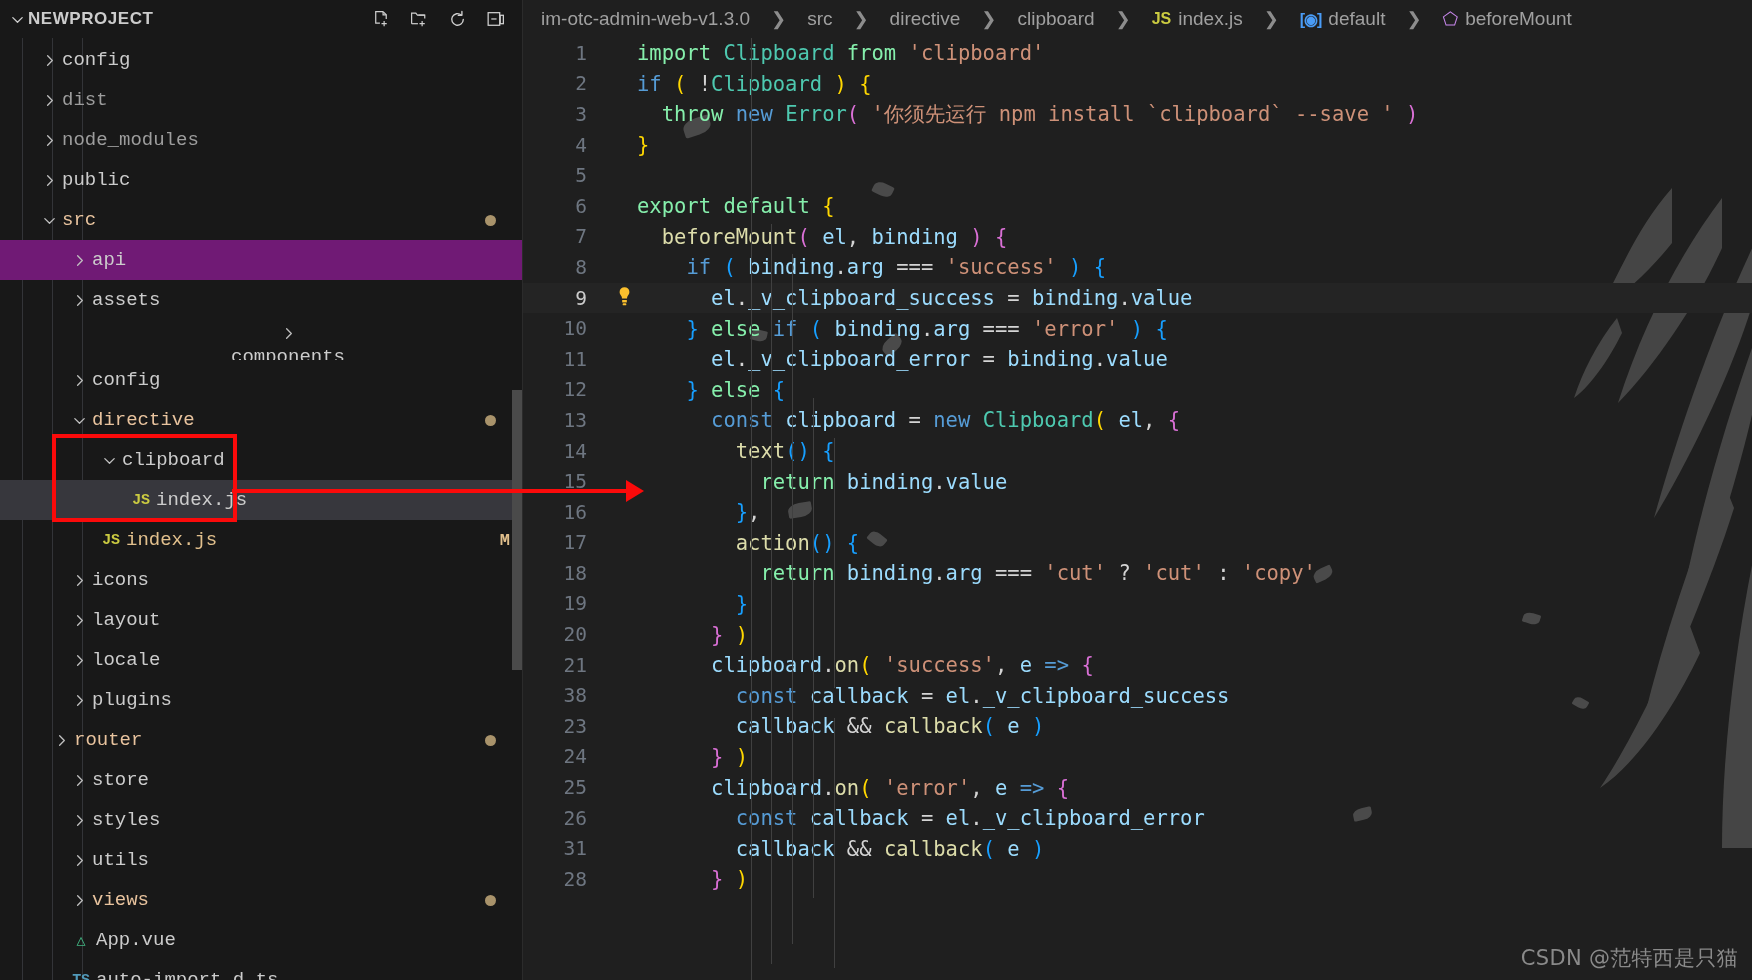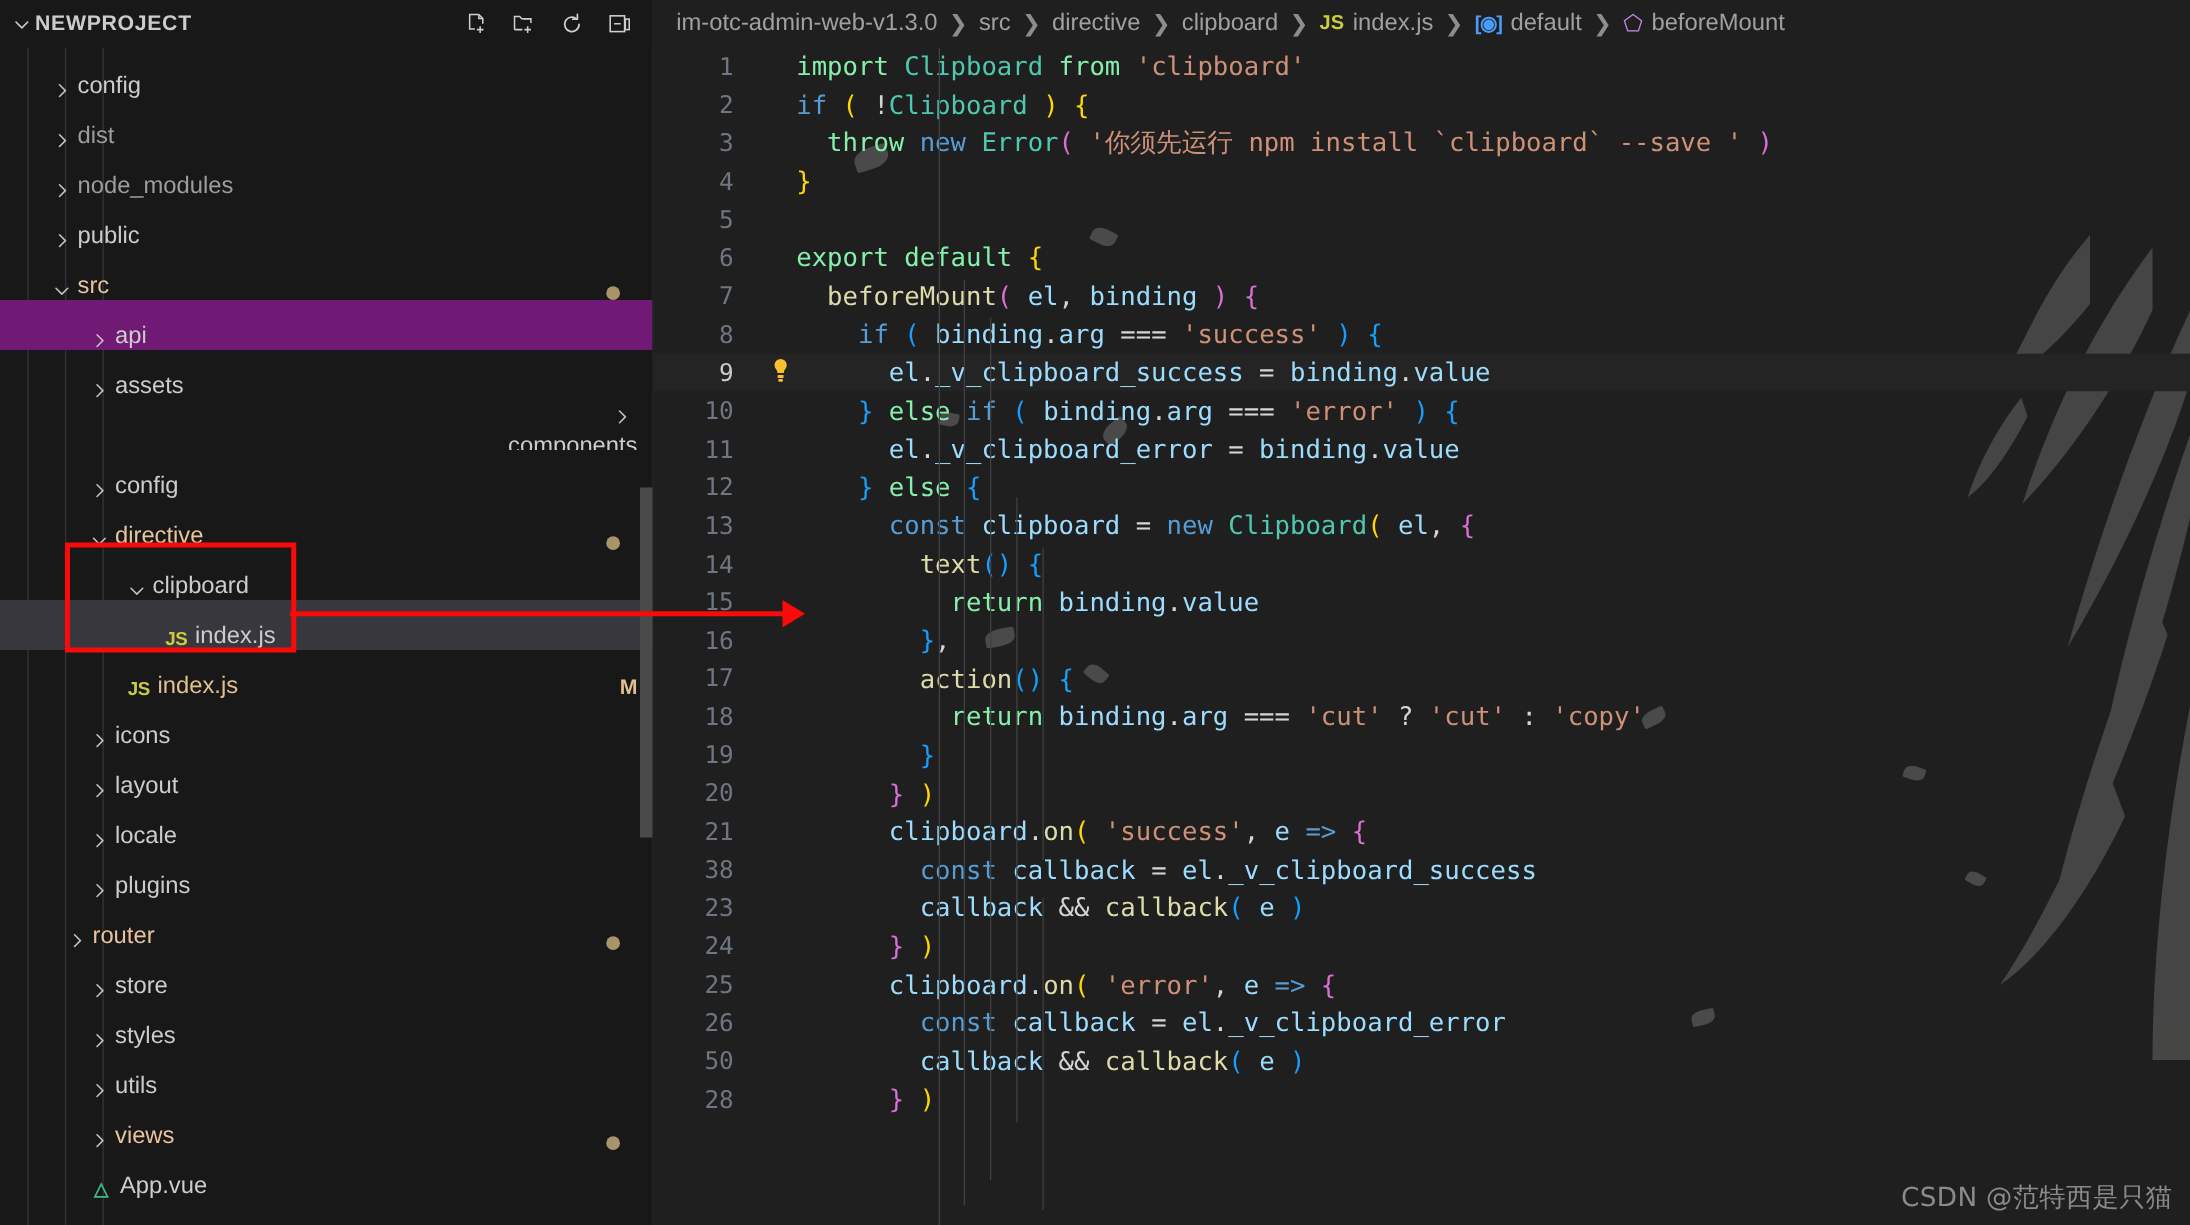--- a/index.html
+++ b/index.html
@@ -24,23 +24,23 @@
   .sb-header .chev { width: 22px; color: #cccccc; display:flex; align-items:center; justify-content:center; }
   .sb-title {
     font-size: 17px; font-weight: 700; letter-spacing: .55px;
     color: #cccccc; flex: 1; white-space: nowrap;
   }
   .sb-actions { display: flex; align-items: center; gap: 16px; padding-right: 4px;}
   .sb-actions .ico { width: 22px; height: 22px; color:#cccccc; display:flex; align-items:center; justify-content:center; cursor:pointer;}
 
   .tree { position: relative; padding-top: 2px; height: 942px; overflow: hidden;}
   .row {
-    height: 40px; display: flex; align-items: flex-end;
+    height: 40px; display: flex; align-items: center;
     position: relative; cursor: pointer; font-size: 19px;
-    color: #cccccc; white-space: nowrap; padding-right: 12px;
+    color: #cccccc; white-space: nowrap; padding-right: 12px; font-family: Liberation Mono, monospace;
   }
   .row.active { background:#701a75; }
   .row.sel { background: #37373d; }
   .row .twisty {
     width: 26px; flex: 0 0 26px; display:flex; align-items:center; justify-content:center;
     color:#bfbfbf;
   }
   .row .ficon { width: 30px; flex:0 0 30px; display:flex; align-items:center; justify-content:center; font-size:15px; font-weight:700;}
   .row .lbl { flex: 1; overflow:hidden; text-overflow:ellipsis; }
   .row .badge { font-size: 17px; color:#e2c08d; font-weight:600; padding-left:8px;}
@@ -63,21 +63,21 @@
   
   .sb-scroll {
     position:absolute; right:0; top:0; width: 10px; height: 100%; background: transparent;
   }
   .sb-thumb { position:absolute; right:0; width:10px; background:#4a4a4a; border-radius:0;}
 
   
   #editor { flex:1; position: relative; background:#1f1f1f; overflow:hidden; }
   .breadcrumb {
     height: 38px; display:flex; align-items:center; padding-left: 18px;
-    font-size: 19px; color:#a9a9a9; gap: 0px; white-space: nowrap;
+    font-size: 19px; color:#a9a9a9; gap: 12px; white-space: nowrap;
     background:#1f1f1f;
   }
   .bc-item { color:#a0a0a0; cursor:pointer; display:flex; align-items:center; gap:7px;}
   .bc-sep { color:#8d8d8d; padding: 0 9px; font-size:18px;}
   .bc-js { color:#cbcb41; font-weight:700; font-size:16px; }
   .bc-at { color:#4a9cf6; font-weight:700; font-size:16px; letter-spacing:-1px;}
   .bc-cube { color:#c586e8; font-size:18px; }
 
   .code-area { position:relative; height: 942px; overflow:hidden; background:#1f1f1f; }
 
@@ -460,21 +460,21 @@
           <div class="ln"><span class="num">17</span><span class="bulb"></span><span class="code"><span class="op">        </span><span class="fn">action</span><span class="b3">(</span><span class="b3">)</span><span class="op"> </span><span class="b3">{</span></span></div>
           <div class="ln"><span class="num">18</span><span class="bulb"></span><span class="code"><span class="op">          </span><span class="kw">return</span><span class="op"> </span><span class="var">binding</span><span class="op">.</span><span class="var">arg</span><span class="op"> === </span><span class="str">'cut'</span><span class="op"> ? </span><span class="str">'cut'</span><span class="op"> : </span><span class="str">'copy'</span></span></div>
           <div class="ln"><span class="num">19</span><span class="bulb"></span><span class="code"><span class="op">        </span><span class="b3">}</span></span></div>
           <div class="ln"><span class="num">20</span><span class="bulb"></span><span class="code"><span class="op">      </span><span class="b2">}</span><span class="op"> </span><span class="b1">)</span></span></div>
           <div class="ln"><span class="num">21</span><span class="bulb"></span><span class="code"><span class="op">      </span><span class="var">clipboard</span><span class="op">.</span><span class="fn">on</span><span class="b1">(</span><span class="op"> </span><span class="str">'success'</span><span class="op">, </span><span class="var">e</span><span class="op"> </span><span class="kw2">=&gt;</span><span class="op"> </span><span class="b2">{</span></span></div>
           <div class="ln"><span class="num">38</span><span class="bulb"></span><span class="code"><span class="op">        </span><span class="kw2">const</span><span class="op"> </span><span class="var">callback</span><span class="op"> = </span><span class="var">el</span><span class="op">.</span><span class="var">_v_clipboard_success</span></span></div>
           <div class="ln"><span class="num">23</span><span class="bulb"></span><span class="code"><span class="op">        </span><span class="var">callback</span><span class="op"> &amp;&amp; </span><span class="fn">callback</span><span class="b3">(</span><span class="op"> </span><span class="var">e</span><span class="op"> </span><span class="b3">)</span></span></div>
           <div class="ln"><span class="num">24</span><span class="bulb"></span><span class="code"><span class="op">      </span><span class="b2">}</span><span class="op"> </span><span class="b1">)</span></span></div>
           <div class="ln"><span class="num">25</span><span class="bulb"></span><span class="code"><span class="op">      </span><span class="var">clipboard</span><span class="op">.</span><span class="fn">on</span><span class="b1">(</span><span class="op"> </span><span class="str">'error'</span><span class="op">, </span><span class="var">e</span><span class="op"> </span><span class="kw2">=&gt;</span><span class="op"> </span><span class="b2">{</span></span></div>
           <div class="ln"><span class="num">26</span><span class="bulb"></span><span class="code"><span class="op">        </span><span class="kw2">const</span><span class="op"> </span><span class="var">callback</span><span class="op"> = </span><span class="var">el</span><span class="op">.</span><span class="var">_v_clipboard_error</span></span></div>
-          <div class="ln"><span class="num">50</span><span class="bulb"></span><span class="code"><span class="op">        </span><span class="var">callback</span><span class="op"> &amp;&amp; </span><span class="fn">callback</span><span class="b3">(</span><span class="op"> </span><span class="var">e</span><span class="op"> </span><span class="b3">)</span></span></div>
+          <div class="ln"><span class="num">31</span><span class="bulb"></span><span class="code"><span class="op">        </span><span class="var">callback</span><span class="op"> &amp;&amp; </span><span class="fn">callback</span><span class="b3">(</span><span class="op"> </span><span class="var">e</span><span class="op"> </span><span class="b3">)</span></span></div>
           <div class="ln"><span class="num">28</span><span class="bulb"></span><span class="code"><span class="op">      </span><span class="b2">}</span><span class="op"> </span><span class="b1">)</span></span></div>
         </div>
 
       <div class="ed-scroll"></div>
     <div class="iguide" style="left: 228px; top: 0px; height: 942px; bottom: auto;"></div>
         <div class="iguide" style="left: 248px; top: 186px; height: 740px; bottom: auto;"></div>
         <div class="iguide" style="left: 269px; top: 216px; height: 690px; bottom: auto;"></div>
         <div class="iguide" style="left: 290px; top: 360px; height: 500px; bottom: auto;"></div>
         <div class="iguide" style="left: 311px; top: 400px; height: 250px; bottom: auto;"></div>
         <div class="iguide" style="left: 311px; top: 680px; height: 250px; bottom: auto;"></div>

